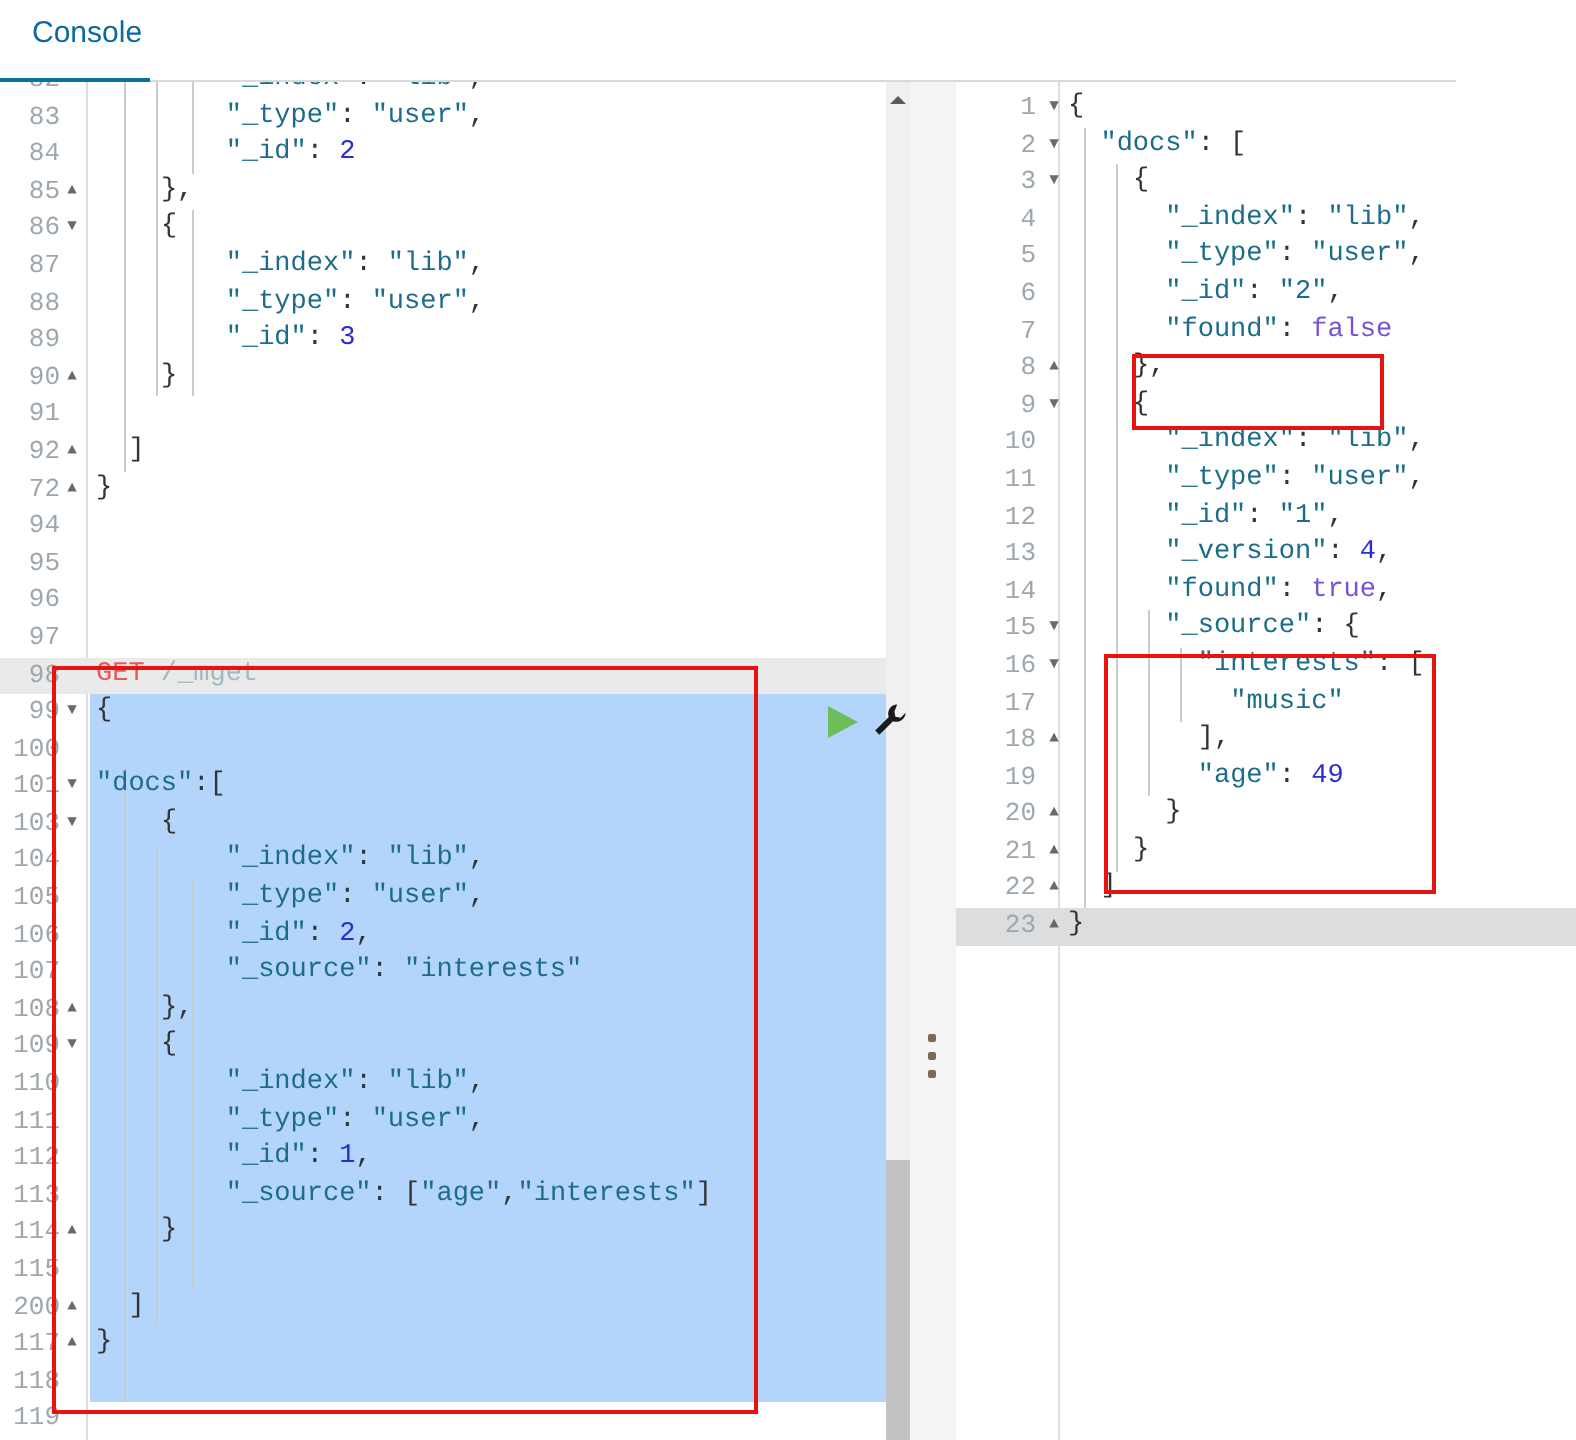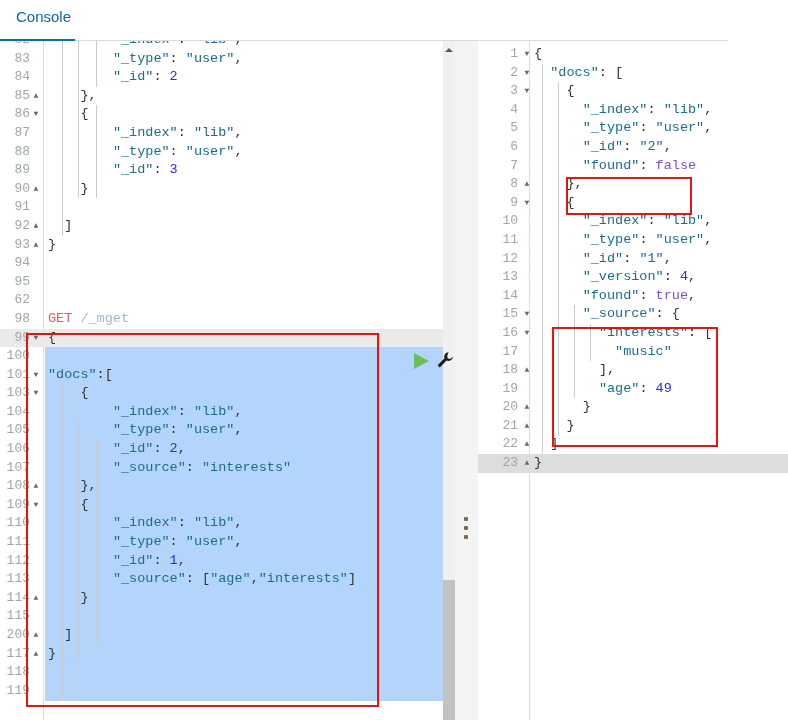--- a/index.html
+++ b/index.html
@@ -174,24 +174,25 @@
         <div class="row"><span class="ln">83</span><span class="txt"><span class="punc"> </span><span class="punc"> </span><span class="punc"> </span><span class="punc"> </span><span class="punc"> </span><span class="punc"> </span><span class="punc"> </span><span class="punc"> </span><span class="str">"_type"</span><span class="punc">:</span><span class="punc"> </span><span class="str">"user"</span><span class="punc">,</span></span></div>
         <div class="row"><span class="ln">84</span><span class="txt"><span class="punc"> </span><span class="punc"> </span><span class="punc"> </span><span class="punc"> </span><span class="punc"> </span><span class="punc"> </span><span class="punc"> </span><span class="punc"> </span><span class="str">"_id"</span><span class="punc">:</span><span class="punc"> </span><span class="num">2</span></span></div>
         <div class="row"><span class="ln">85</span><span class="fold">▲</span><span class="txt"><span class="punc"> </span><span class="punc"> </span><span class="punc"> </span><span class="punc"> </span><span class="punc">}</span><span class="punc">,</span></span></div>
         <div class="row"><span class="ln">86</span><span class="fold">▼</span><span class="txt"><span class="punc"> </span><span class="punc"> </span><span class="punc"> </span><span class="punc"> </span><span class="punc">{</span></span></div>
         <div class="row"><span class="ln">87</span><span class="txt"><span class="punc"> </span><span class="punc"> </span><span class="punc"> </span><span class="punc"> </span><span class="punc"> </span><span class="punc"> </span><span class="punc"> </span><span class="punc"> </span><span class="str">"_index"</span><span class="punc">:</span><span class="punc"> </span><span class="str">"lib"</span><span class="punc">,</span></span></div>
         <div class="row"><span class="ln">88</span><span class="txt"><span class="punc"> </span><span class="punc"> </span><span class="punc"> </span><span class="punc"> </span><span class="punc"> </span><span class="punc"> </span><span class="punc"> </span><span class="punc"> </span><span class="str">"_type"</span><span class="punc">:</span><span class="punc"> </span><span class="str">"user"</span><span class="punc">,</span></span></div>
         <div class="row"><span class="ln">89</span><span class="txt"><span class="punc"> </span><span class="punc"> </span><span class="punc"> </span><span class="punc"> </span><span class="punc"> </span><span class="punc"> </span><span class="punc"> </span><span class="punc"> </span><span class="str">"_id"</span><span class="punc">:</span><span class="punc"> </span><span class="num">3</span></span></div>
         <div class="row"><span class="ln">90</span><span class="fold">▲</span><span class="txt"><span class="punc"> </span><span class="punc"> </span><span class="punc"> </span><span class="punc"> </span><span class="punc">}</span></span></div>
         <div class="row"><span class="ln">91</span><span class="txt"></span></div>
         <div class="row"><span class="ln">92</span><span class="fold">▲</span><span class="txt"><span class="punc"> </span><span class="punc"> </span><span class="punc">]</span></span></div>
-        <div class="row"><span class="ln">93</span><span class="fold">▲</span><span class="txt"><span class="punc">}</span></span></div>
+        <div class="row"><span class="ln">72</span><span class="fold">▲</span><span class="txt"><span class="punc">}</span></span></div>
         <div class="row"><span class="ln">94</span><span class="txt"></span></div>
         <div class="row"><span class="ln">95</span><span class="txt"></span></div>
-        <div class="row"><span class="ln">62</span><span class="txt"></span></div>
+        <div class="row"><span class="ln">96</span><span class="txt"></span></div>
+        <div class="row"><span class="ln">97</span><span class="txt"></span></div>
         <div class="row"><span class="ln">98</span><span class="txt"><span class="meth">GET</span> <span class="url">/_mget</span></span></div>
         <div class="row"><span class="ln">99</span><span class="fold">▼</span><span class="txt"><span class="punc">{</span></span></div>
         <div class="row"><span class="ln">100</span><span class="txt"></span></div>
         <div class="row"><span class="ln">101</span><span class="fold">▼</span><span class="txt"><span class="str">"docs"</span><span class="punc">:</span><span class="punc">[</span></span></div>
         <div class="row"><span class="ln">103</span><span class="fold">▼</span><span class="txt"><span class="punc"> </span><span class="punc"> </span><span class="punc"> </span><span class="punc"> </span><span class="punc">{</span></span></div>
         <div class="row"><span class="ln">104</span><span class="txt"><span class="punc"> </span><span class="punc"> </span><span class="punc"> </span><span class="punc"> </span><span class="punc"> </span><span class="punc"> </span><span class="punc"> </span><span class="punc"> </span><span class="str">"_index"</span><span class="punc">:</span><span class="punc"> </span><span class="str">"lib"</span><span class="punc">,</span></span></div>
         <div class="row"><span class="ln">105</span><span class="txt"><span class="punc"> </span><span class="punc"> </span><span class="punc"> </span><span class="punc"> </span><span class="punc"> </span><span class="punc"> </span><span class="punc"> </span><span class="punc"> </span><span class="str">"_type"</span><span class="punc">:</span><span class="punc"> </span><span class="str">"user"</span><span class="punc">,</span></span></div>
         <div class="row"><span class="ln">106</span><span class="txt"><span class="punc"> </span><span class="punc"> </span><span class="punc"> </span><span class="punc"> </span><span class="punc"> </span><span class="punc"> </span><span class="punc"> </span><span class="punc"> </span><span class="str">"_id"</span><span class="punc">:</span><span class="punc"> </span><span class="num">2</span><span class="punc">,</span></span></div>
         <div class="row"><span class="ln">107</span><span class="txt"><span class="punc"> </span><span class="punc"> </span><span class="punc"> </span><span class="punc"> </span><span class="punc"> </span><span class="punc"> </span><span class="punc"> </span><span class="punc"> </span><span class="str">"_source"</span><span class="punc">:</span><span class="punc"> </span><span class="str">"interests"</span></span></div>
         <div class="row"><span class="ln">108</span><span class="fold">▲</span><span class="txt"><span class="punc"> </span><span class="punc"> </span><span class="punc"> </span><span class="punc"> </span><span class="punc">}</span><span class="punc">,</span></span></div>

